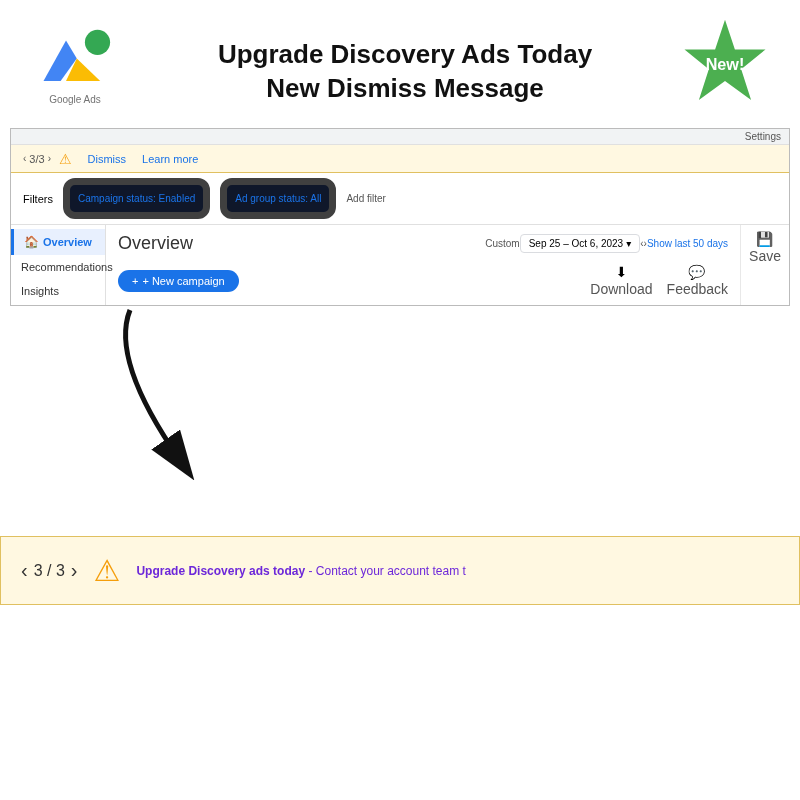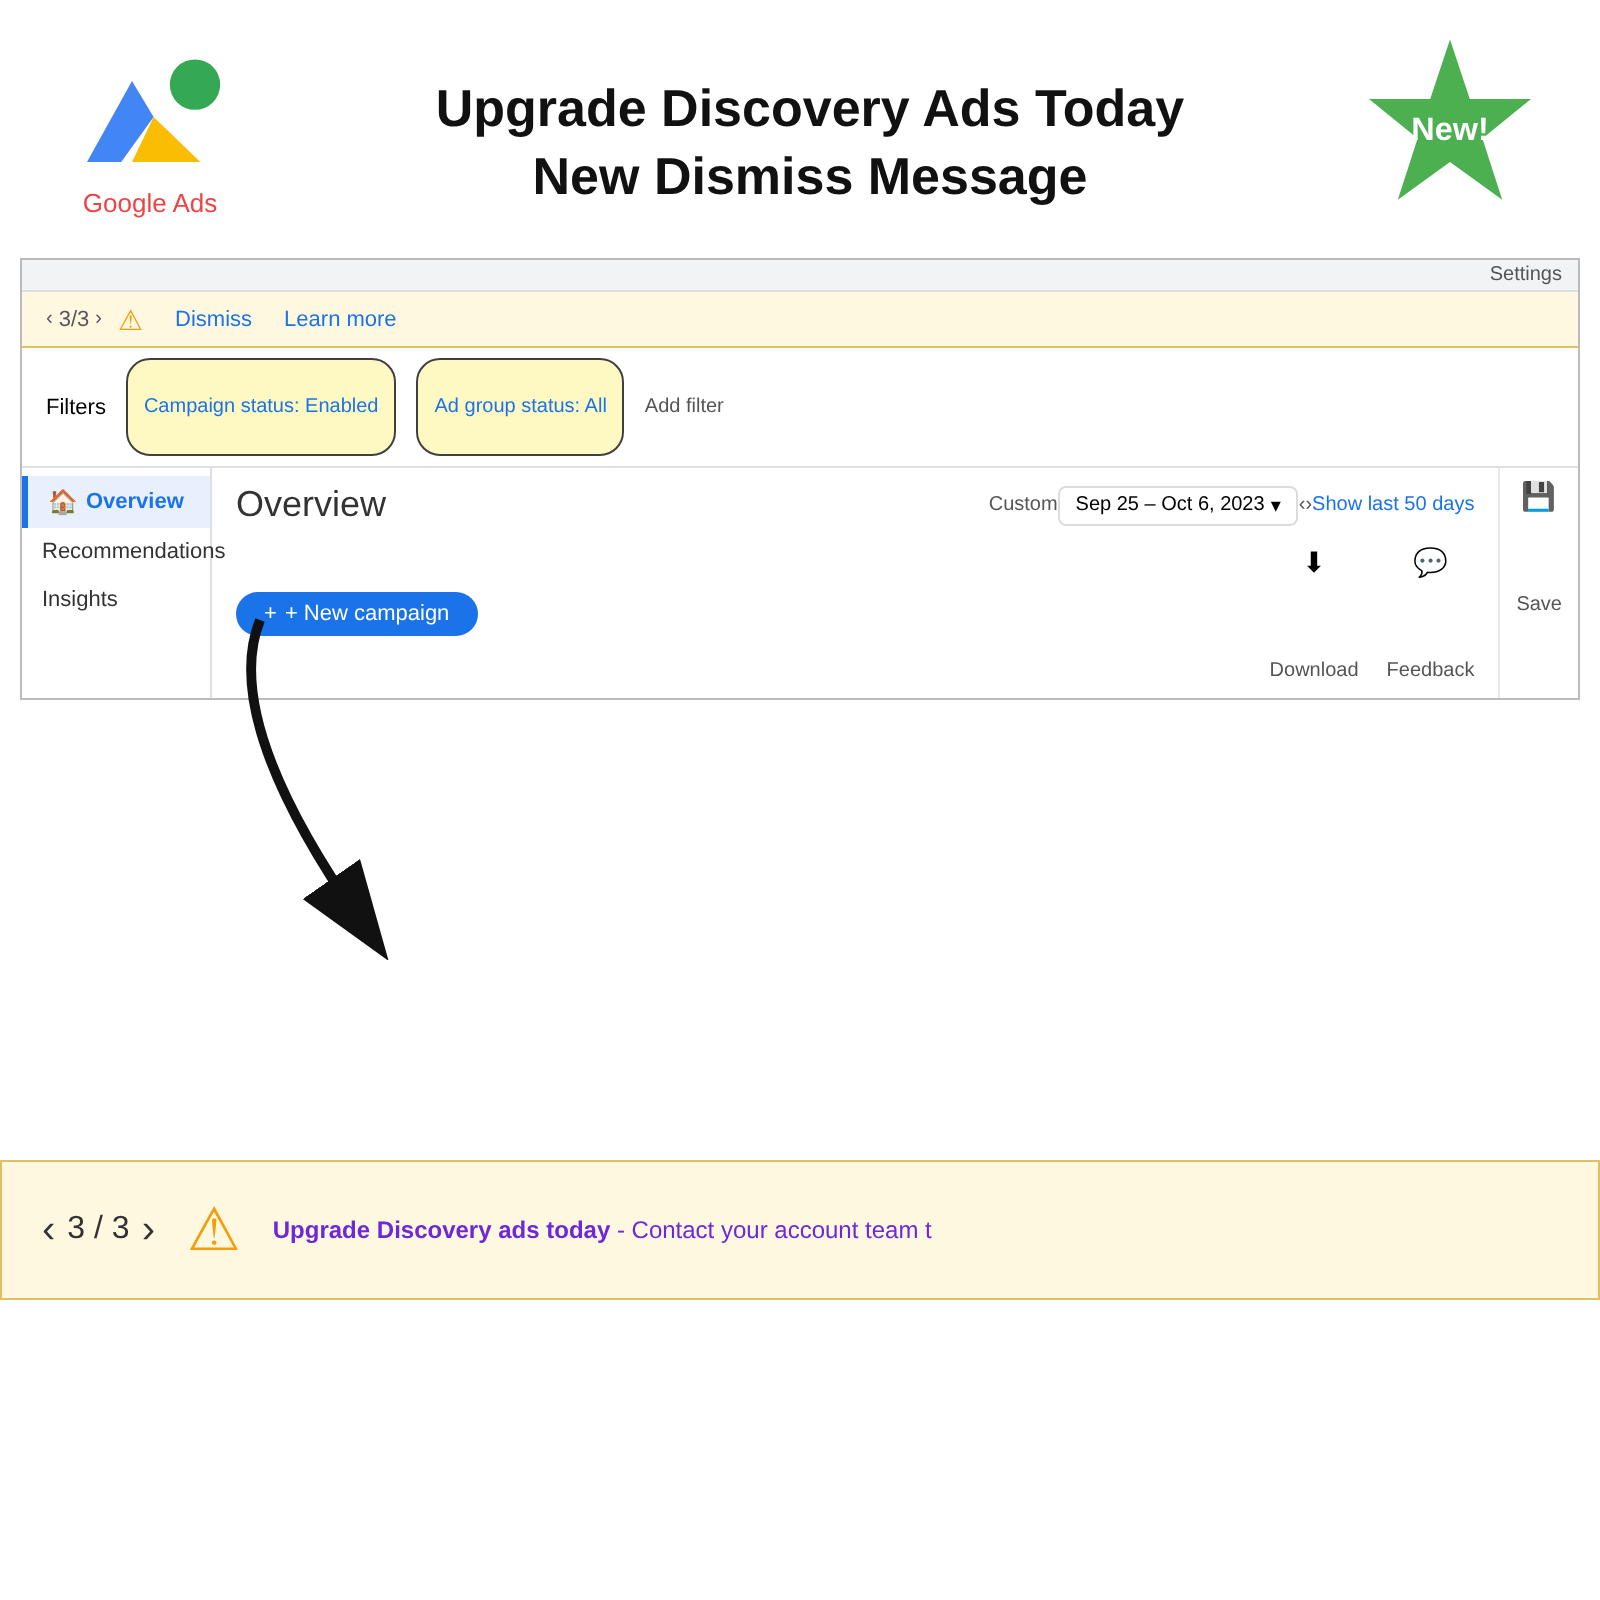--- a/index.html
+++ b/index.html
@@ -27,22 +27,22 @@
       align-items: center;
       width: 110px;
     }
 
     .google-ads-logo {
       width: 72px;
       height: 72px;
     }
 
     .logo-label {
-      font-size: 13px;
-      color: #ef4444;
+      font-size: 10px;
+      color: #737373;
       margin-top: 4px;
       text-align: center;
     }
 
     .title-container {
       flex: 1;
       text-align: center;
       padding-top: 20px;
     }
 
@@ -127,24 +127,24 @@
       background: #fff;
       border-bottom: 1px solid #e0e0e0;
       padding: 5px 12px;
       display: flex;
       align-items: center;
       gap: 10px;
       font-size: 11px;
     }
 
     .filter-tag {
-      background: #fef9c3;
-      border: 1px solid #404040;
+      background: #0f172a;
+      border: 7px solid #404040;
       border-radius: 12px;
-      padding: 18px 8px;
+      padding: 8px 8px;
       font-size: 10px;
       color: #1a73e8;
     }
 
     .add-filter-btn {
       font-size: 10px;
       color: #555;
       cursor: pointer;
     }
 
@@ -230,23 +230,22 @@
       border-radius: 20px;
       padding: 5px 14px;
       font-size: 11px;
       cursor: pointer;
       display: flex;
       align-items: center;
       gap: 4px;
     }
 
     .icon-label {
-      font-size: 10px;
-      color: #555;
-      margin-top: 40px;
+      font-size: 14px;
+      color: #555;
     }
 
     
     .bottom-highlight {
       background: #fff8e1;
       border: 1px solid #e0c060;
       margin: 20px 0 0 0;
       padding: 16px 20px;
       display: flex;
       align-items: center;

